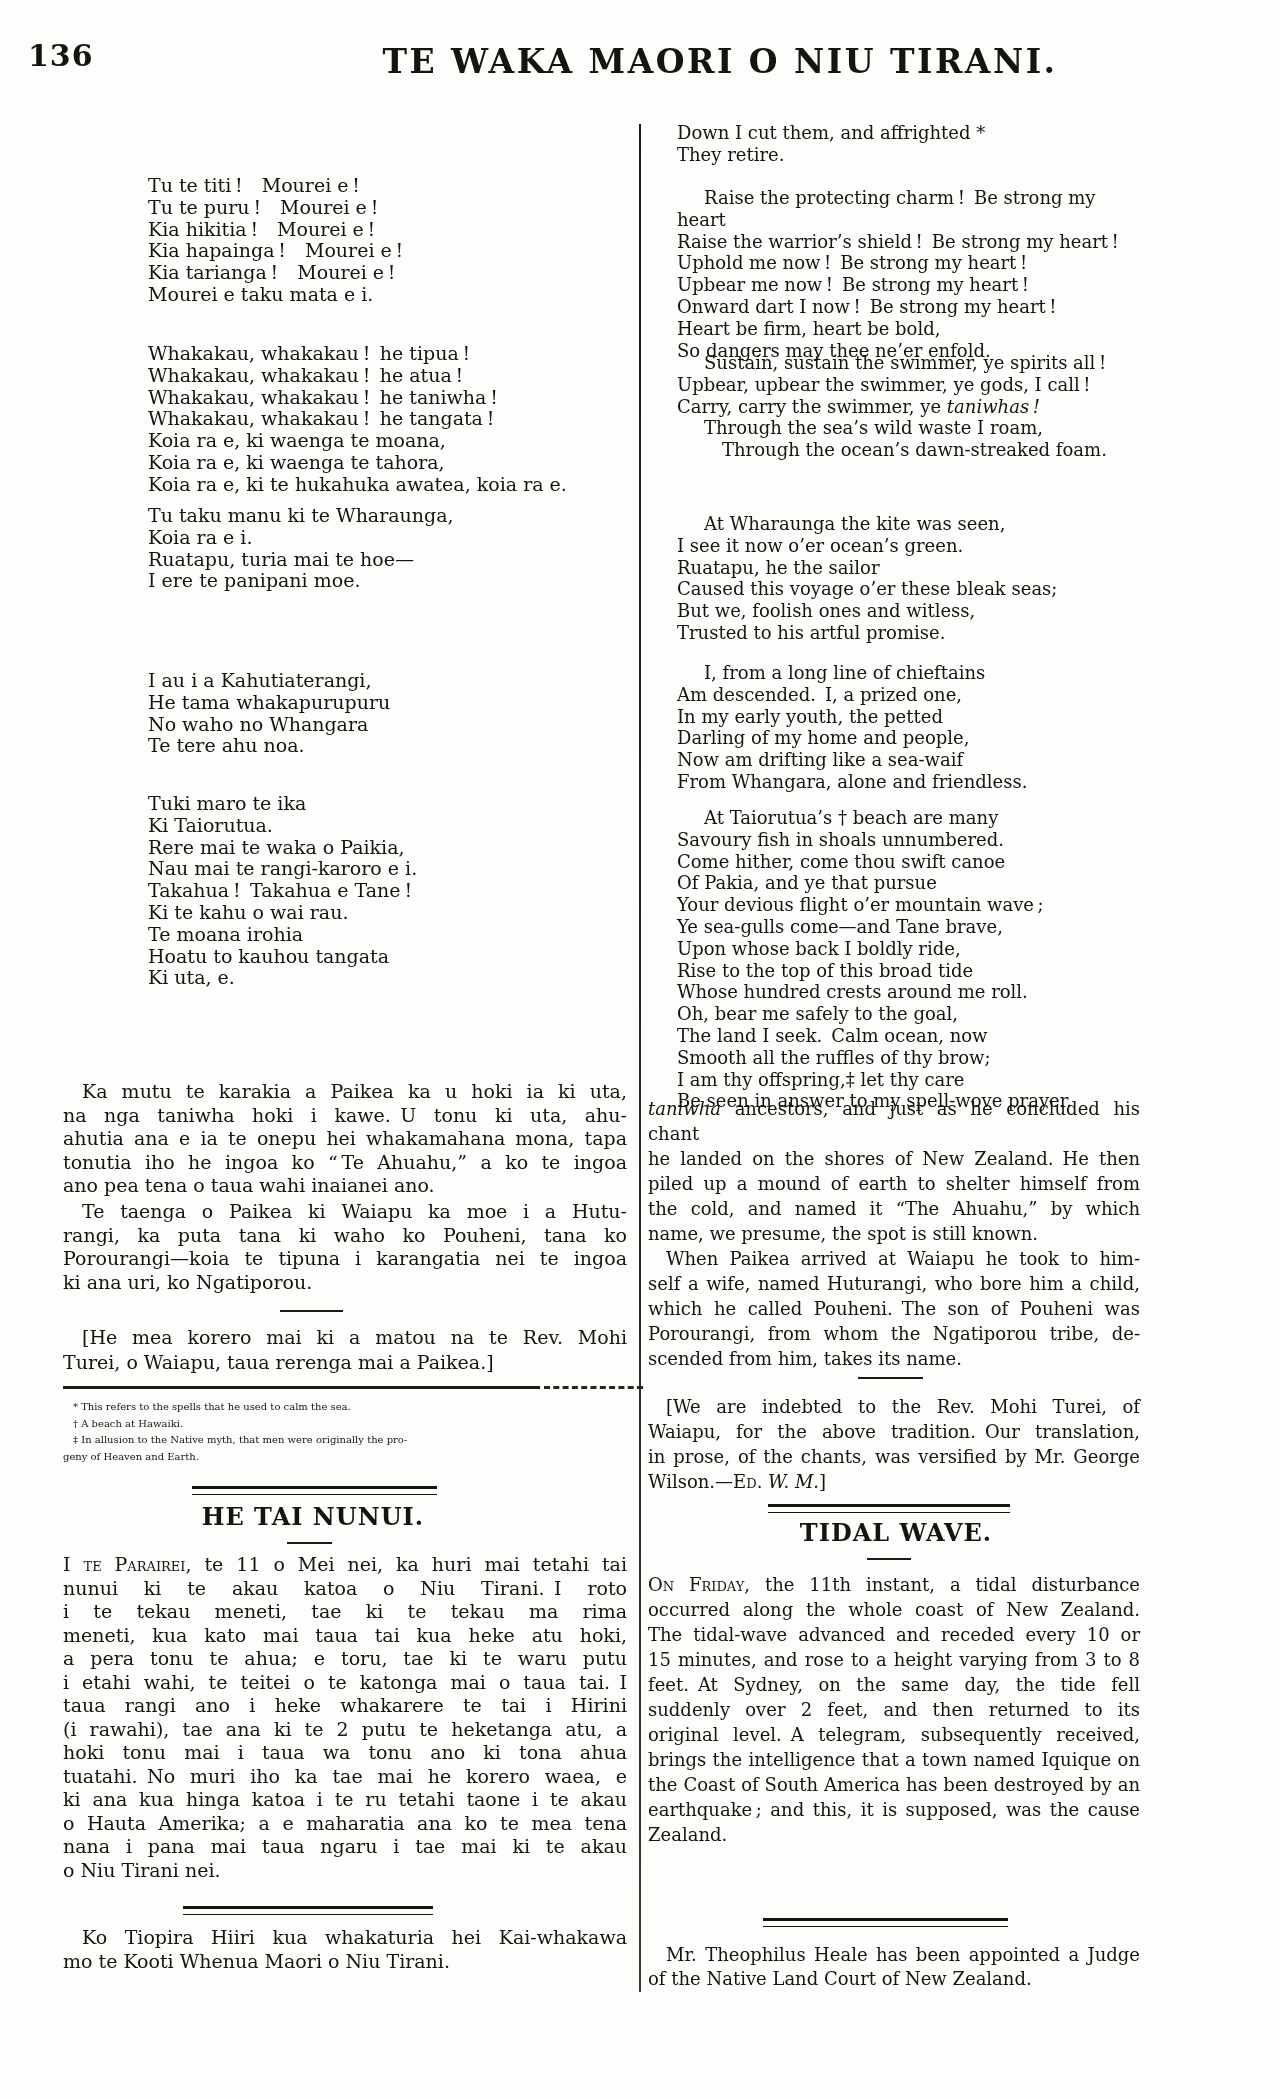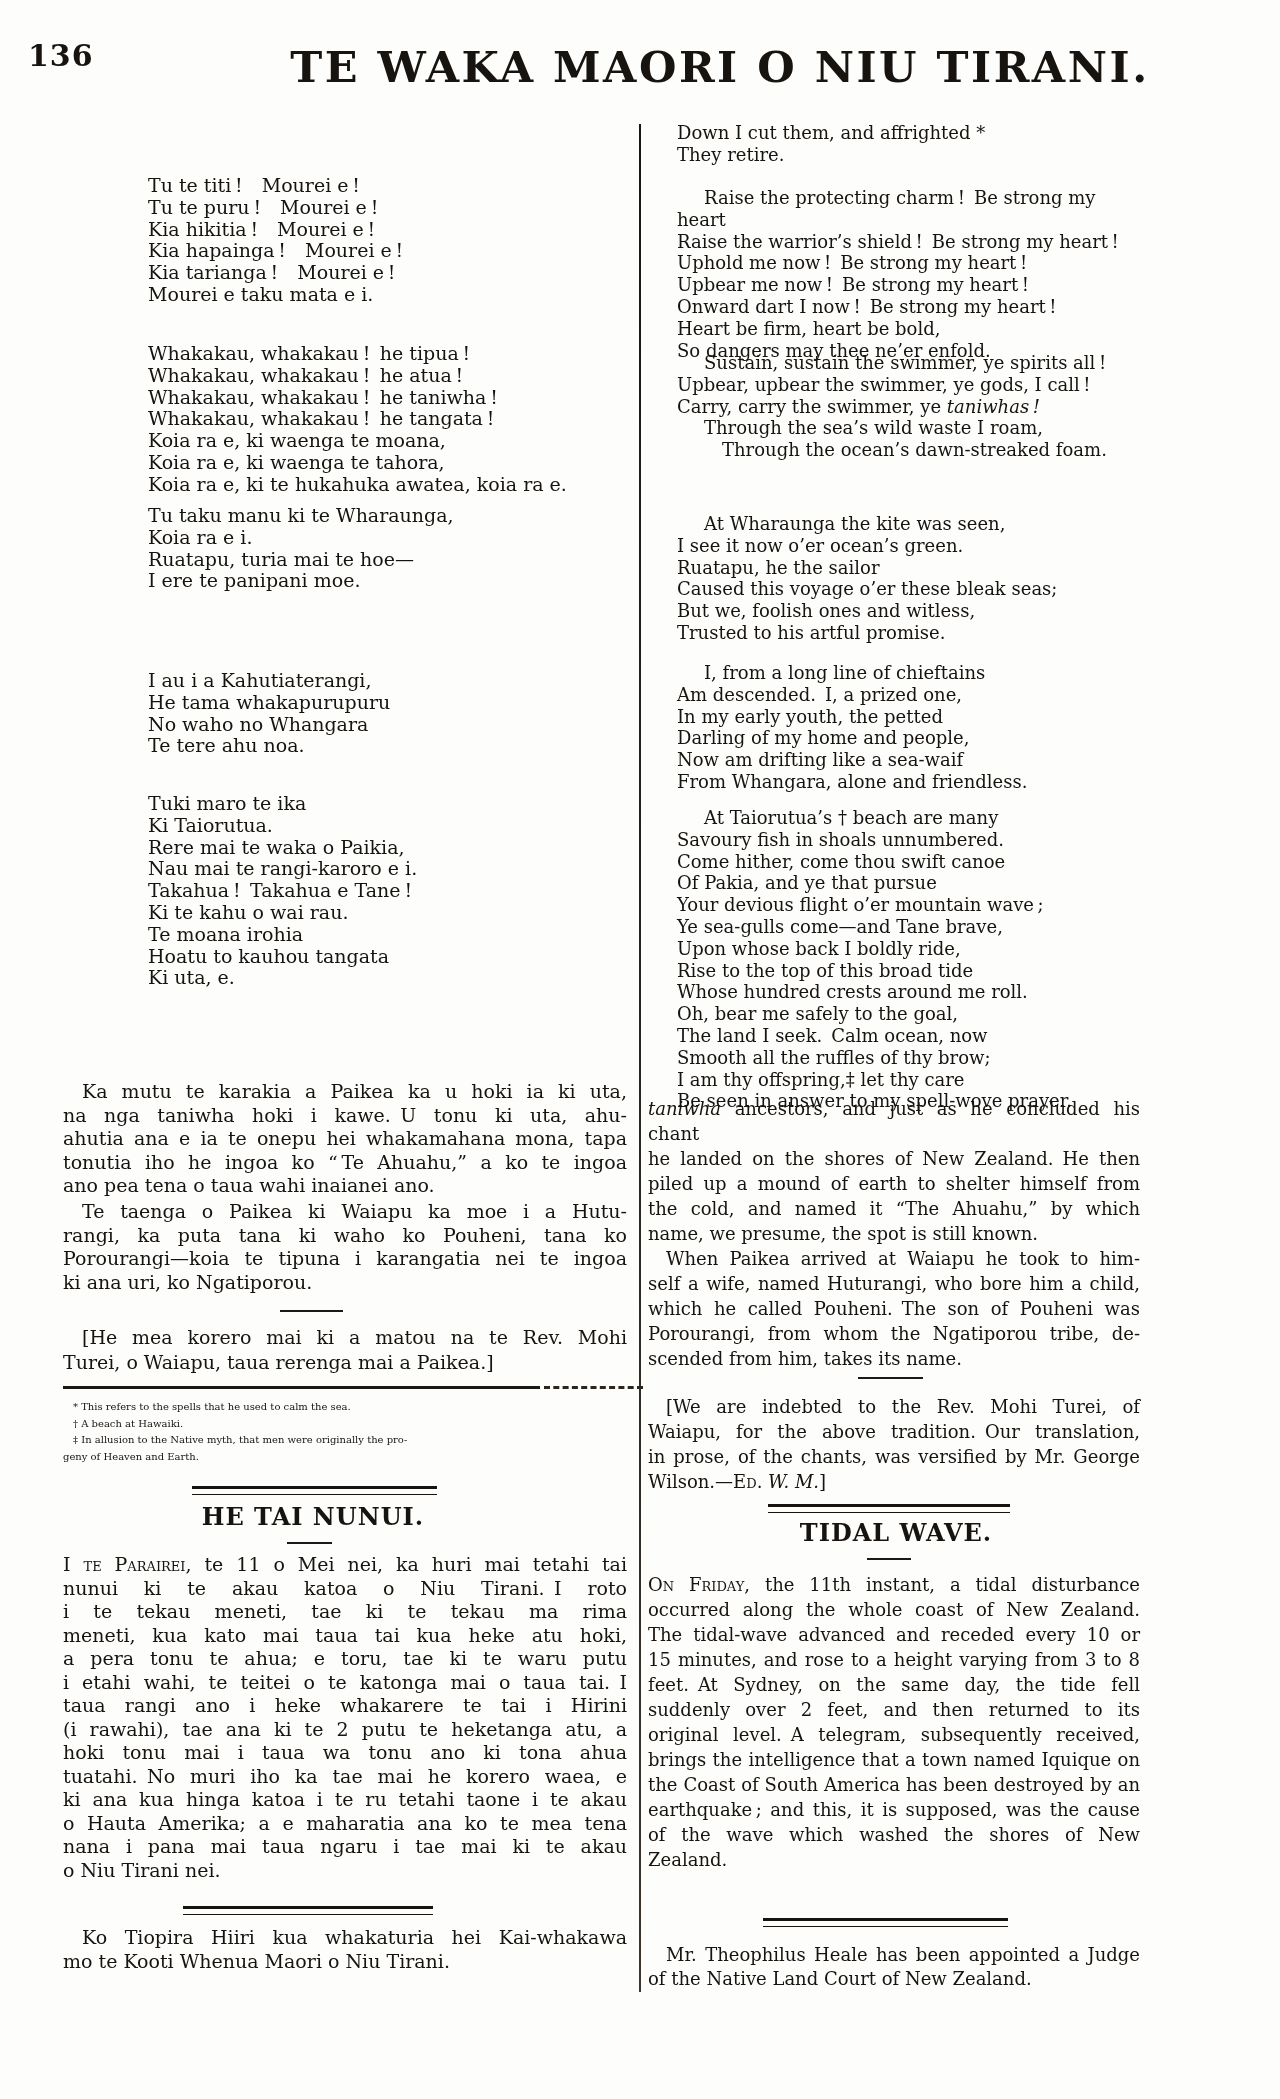--- a/index.html
+++ b/index.html
@@ -7,21 +7,21 @@
     width:1280px;height:2099px;position:relative;
     background:#fdfdfb;
     font-family:"DejaVu Serif","Liberation Serif",serif;
     color:#17130f;
     overflow:hidden;
   }
   .page{position:absolute;inset:0;}
   .pageno{position:absolute;left:28px;top:38px;font-size:30px;font-weight:bold;letter-spacing:1px;}
   .masthead{
     position:absolute;left:240px;top:42px;width:960px;margin:0;
-    text-align:center;font-size:43px;font-weight:bold;letter-spacing:2.5px;
+    text-align:center;font-size:33px;font-weight:bold;letter-spacing:2.5px;
     white-space:nowrap;
   }
   .divider{position:absolute;left:639px;top:124px;width:2px;height:1868px;background:linear-gradient(#191714,#2c2823 60%,#3b352e);}
   .col{position:absolute;}
   .col.left{left:63px;top:0;width:564px;font-size:19px;}
   .col.right{left:648px;top:0;width:492px;font-size:18px;}
   .block{position:absolute;left:0;right:0;}
   .verse{line-height:21.8px;}
   .col.left .verse{left:85px;right:4px;}
   .col.right .verse{left:29px;right:0;}
@@ -238,21 +238,20 @@
         <div class="line"><span class="sc">On Friday</span>, the 11th instant, a tidal disturbance</div>
         <div class="line">occurred along the whole coast of New Zealand.</div>
         <div class="line">The tidal-wave advanced and receded every 10 or</div>
         <div class="line">15 minutes, and rose to a height varying from 3 to 8</div>
         <div class="line">feet. At Sydney, on the same day, the tide fell</div>
         <div class="line">suddenly over 2 feet, and then returned to its</div>
         <div class="line">original level. A telegram, subsequently received,</div>
         <div class="line">brings the intelligence that a town named Iquique on</div>
         <div class="line">the Coast of South America has been destroyed by an</div>
         <div class="line">earthquake ; and this, it is supposed, was the cause</div>
-        <div class="line">of the wave which washed the shores of New</div>
         <div class="line">Zealand.</div>
       </div>
 
     <div class="rule double" style="top:1918px;left:115px;width:245px"></div>
 
     <div class="block prose" style="top:1943px;line-height:24px">
         <div class="line">  Mr. Theophilus Heale has been appointed a Judge</div>
         <div class="line">of the Native Land Court of New Zealand.</div>
       </div>
   </section>

